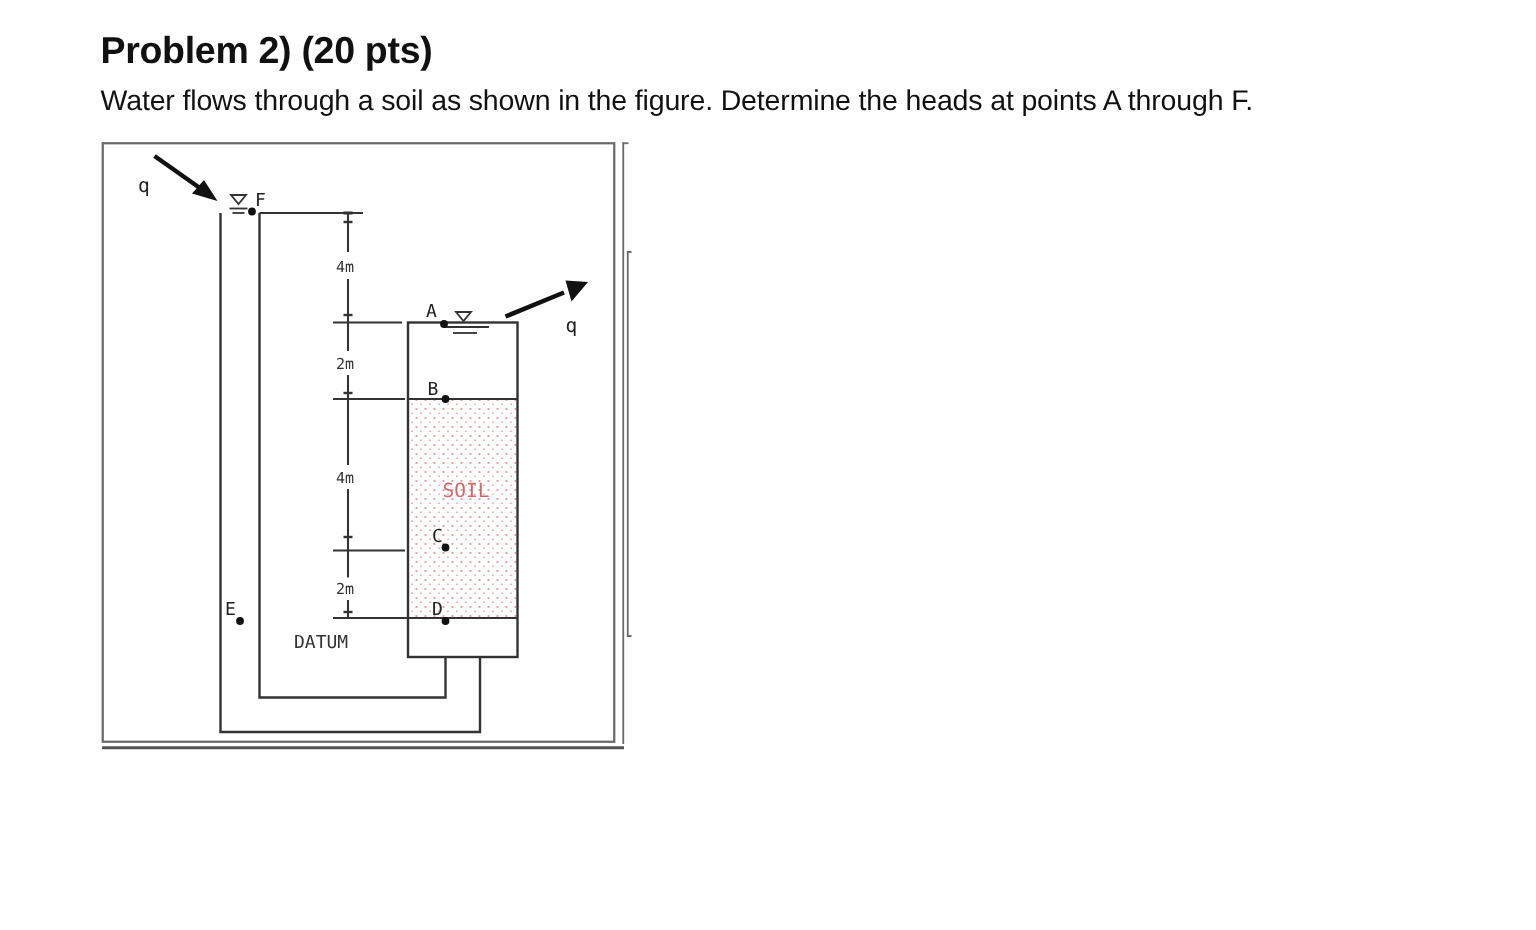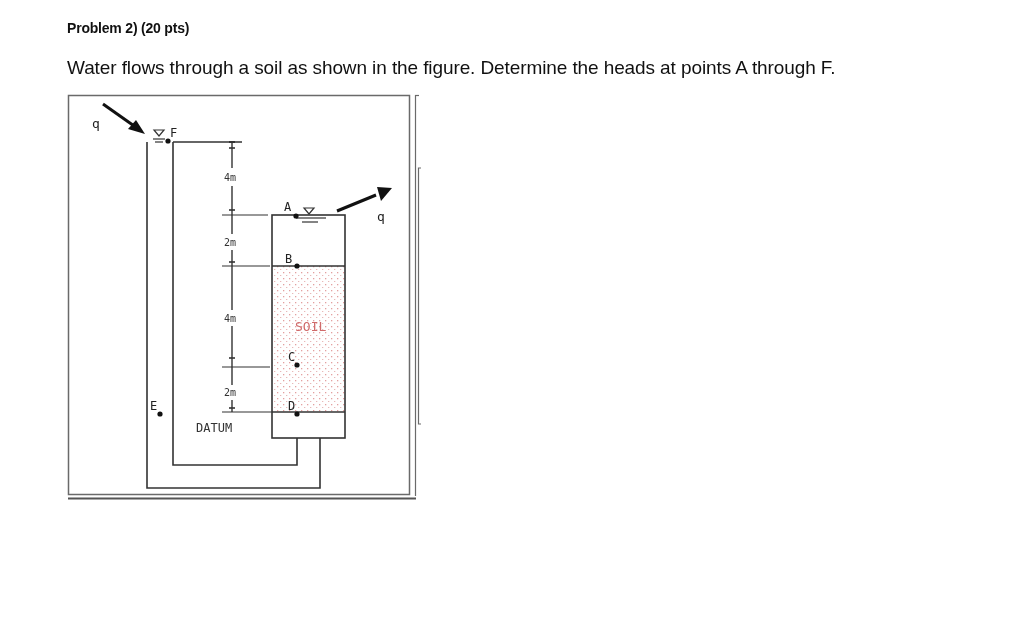--- a/index.html
+++ b/index.html
@@ -1,18 +1,18 @@
 <!DOCTYPE html>
 <html><head>
 <meta charset="utf-8">
 <style>
   html, body { margin: 0; padding: 0; background: #ffffff; }
   body { width: 1024px; height: 620px; position: relative; overflow: hidden;
          font-family: "Liberation Sans", sans-serif; color: #111; }
-  .title { position: absolute; left: 67px; top: 20px; font-size: 14px; font-weight: bold; letter-spacing: -0.2px; }
+  .title { position: absolute; left: 67px; top: 20px; font-size: 25px; font-weight: bold; letter-spacing: -0.2px; }
   .prompt { position: absolute; left: 67px; top: 57px; font-size: 19px; letter-spacing: -0.1px; text-align: center; }
   .figure { position: absolute; left: 0; top: 0; width: 1024px; height: 620px; }
   svg text { font-family: "DejaVu Sans Mono", monospace; }
 </style>
 </head>
 <body>
 
 <div class="title">Problem 2) (20 pts)</div>
 <div class="prompt">Water flows through a soil as shown in the figure. Determine the heads at points A through F.</div>
 

